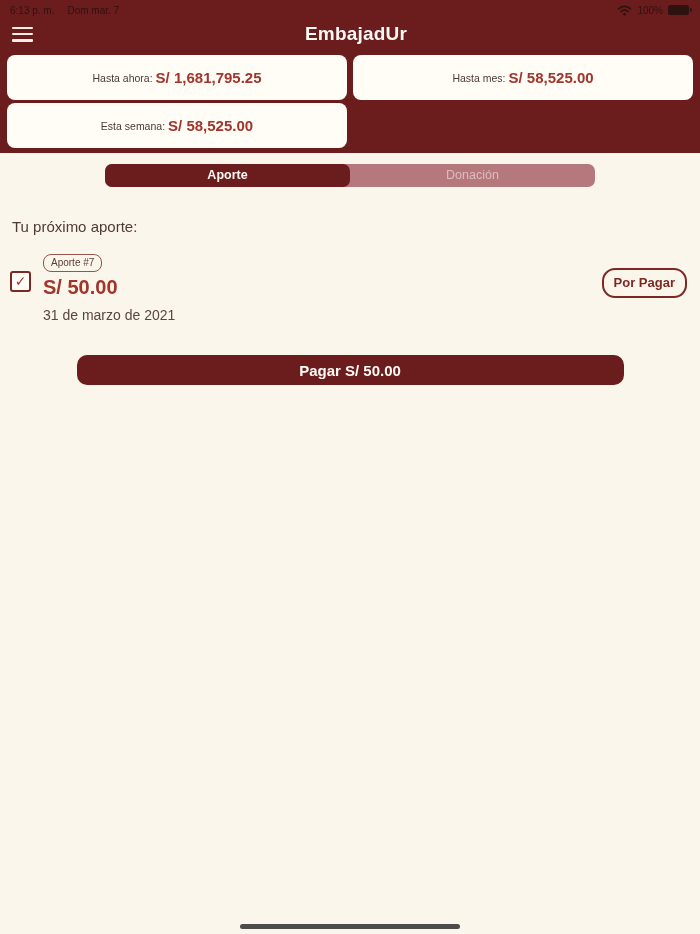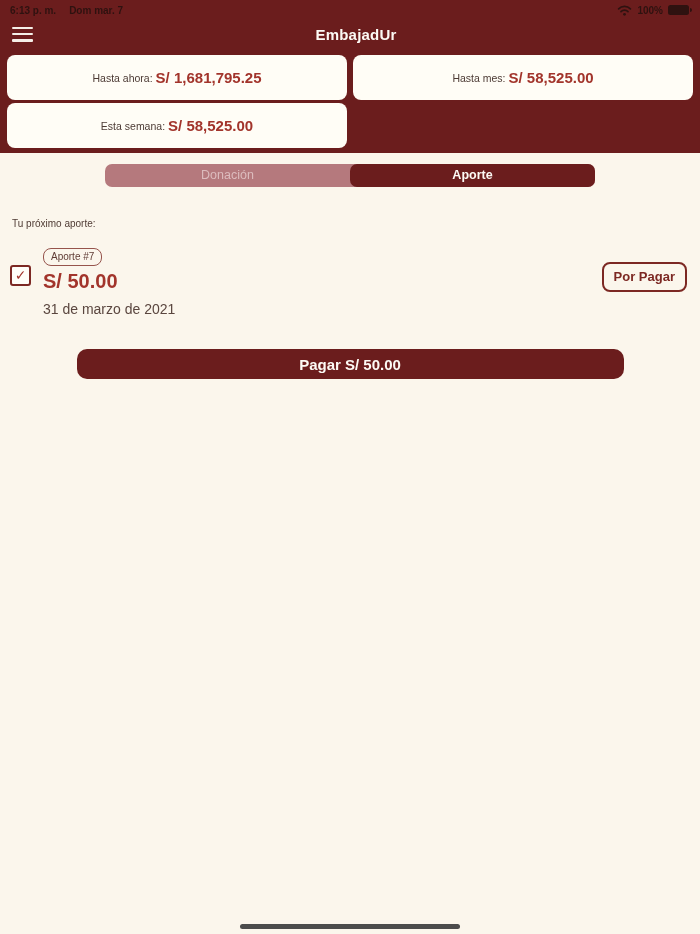--- a/index.html
+++ b/index.html
@@ -17,21 +17,21 @@
     padding-bottom: 5px;
   }
   .status-bar {
     height: 20px;
     display: flex;
     align-items: center;
     justify-content: space-between;
     padding: 0 11px 0 10px;
     color: #2e1210;
     font-size: 10px;
-    font-weight: bold;
+    font-weight: normal;
   }
   .status-left { display: flex; gap: 13px; align-items: center; }
   .status-right { display: flex; gap: 5px; align-items: flex-start; }
   .battery-shape {
     width: 21px; height: 10px;
     background: #2e1210;
     border-radius: 2.5px;
     position: relative;
   }
   .battery-shape::after {
@@ -64,21 +64,21 @@
     display: block;
     height: 2.6px;
     border-radius: 1px;
     background: #f5efe8;
   }
   .nav-title {
     position: absolute;
     left: 0; right: 16px;
     text-align: center;
     color: #fdfaf5;
-    font-size: 15px;
+    font-size: 19px;
     font-weight: bold;
     letter-spacing: 0.2px;
     padding-left: 28px;
   }
 
   .cards-grid {
     display: grid;
     grid-template-columns: 1fr 1fr;
     column-gap: 6px;
     row-gap: 3px;
@@ -127,21 +127,21 @@
   }
   .segment.selected {
     background: #6b1d1d;
     color: #fdfaf5;
     font-weight: bold;
   }
 
   
   .section-heading {
     margin: 31px 0 0 12px;
-    font-size: 10px;
+    font-size: 15px;
     color: #4f3b34;
   }
   .aporte-row {
     display: flex;
     align-items: flex-start;
     padding: 0 13px 0 10px;
     margin-top: 19px;
   }
   .checkbox {
     width: 21px; height: 21px;
@@ -179,21 +179,21 @@
   }
   .aporte-date {
     margin-top: 8px;
     font-size: 14px;
     color: #5a463f;
   }
   .por-pagar {
     margin-left: auto;
     margin-top: 14px;
     border: 2px solid #7c2823;
-    border-radius: 8px;
+    border-radius: 13px;
     background: transparent;
     color: #7c2823;
     font-family: inherit;
     font-size: 13px;
     font-weight: bold;
     padding: 5px 10px 6px 10px;
     cursor: pointer;
   }
 
   
@@ -270,22 +270,22 @@
       <div class="card-label">Esta semana:</div>
       <div class="card-value">S/ 58,525.00</div>
     </div>
   </div>
 
 </div>
 
 <div>
 
   <div class="segmented">
+    <button class="segment selected">Aporte</button>
     <button class="segment">Donación</button>
-    <button class="segment selected">Aporte</button>
   </div>
 
   <div class="section-heading">Tu próximo aporte:</div>
 
   <div class="aporte-row">
     <div class="checkbox">✓</div>
     <div class="aporte-info">
       <span class="badge">Aporte #7</span>
       <div class="amount">S/ 50.00</div>
       <div class="aporte-date">31 de marzo de 2021</div>

